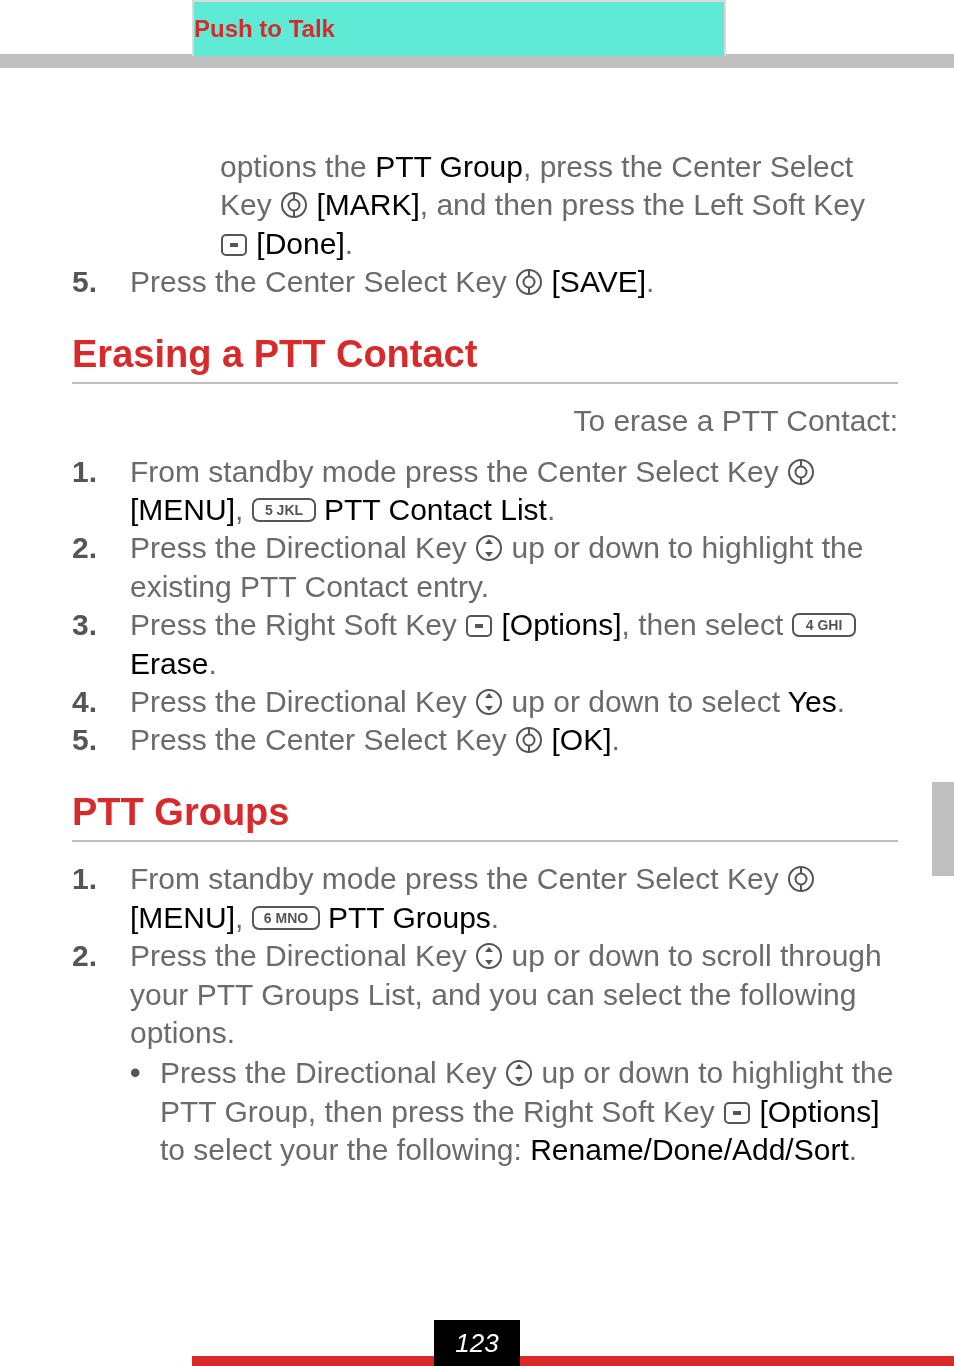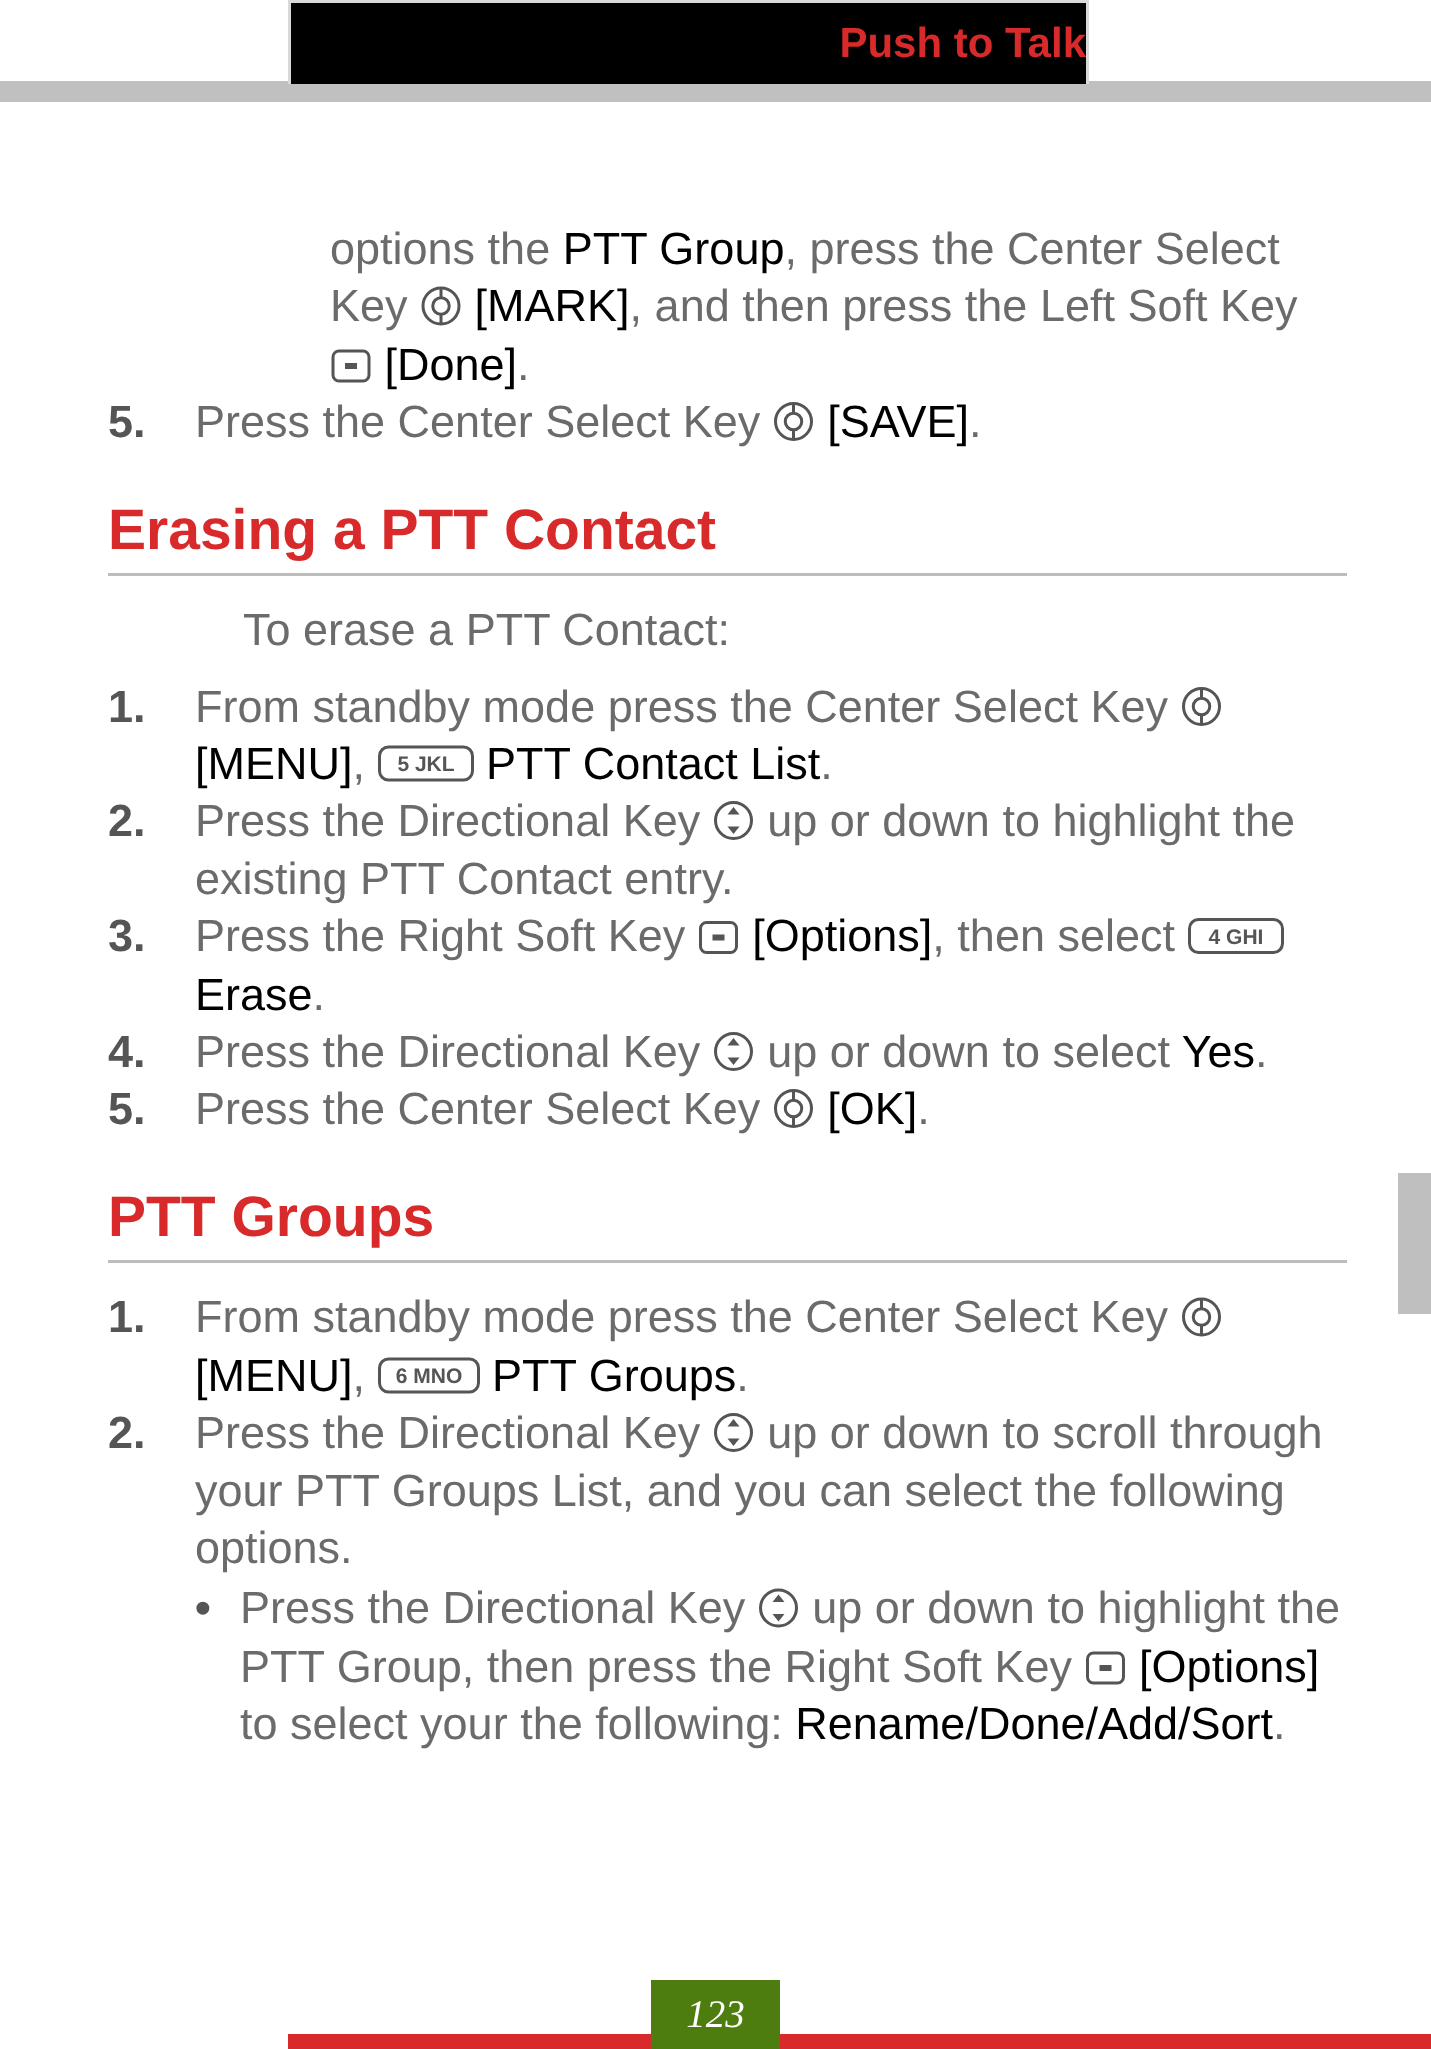--- a/index.html
+++ b/index.html
@@ -17,26 +17,26 @@
     height:74px;
   }
   .tab{
     position:absolute;
     left:192px;
     top:0;
     width:530px;
     height:54px;
     border:2px solid #d9d9d9;
     border-bottom:none;
-    text-align:right;
-    font-size:28px;
+    text-align:left;
+    font-size:24px;
     font-weight:bold;
     color:#d82a2a;
     line-height:54px;
-    background:#000000;
+    background:#5eead4;
     z-index:2;
   }
   .hrule{
     position:absolute;
     left:0;
     right:0;
     top:54px;
     height:14px;
     background:#c0c0c0;
   }
@@ -80,20 +80,21 @@
   h2{
     color:#d82a2a;
     font-size:38px;
     font-weight:bold;
     margin:28px 0 8px 0;
     padding-bottom:4px;
     border-bottom:2px solid #bdbdbd;
   }
   .intro{
     margin:18px 0 12px 90px;
+    text-align:right;
   }
   .bold{font-weight:normal;color:#000000;}
   svg.icon{display:inline-block;vertical-align:-4px;}
   .bullet-item{
     position:relative;
     padding-left:30px;
   }
   .bullet-item::before{
     content:"•";
     position:absolute;
@@ -117,27 +118,27 @@
     height:10px;
     background:#d82a2a;
   }
   .pagebox{
     position:absolute;
     left:50%;
     transform:translateX(-50%);
     bottom:0;
     width:86px;
     height:46px;
-    background:#4d7c0f;
+    background:#000000;
     color:#fff;
     font-style:italic;
     font-size:26px;
     text-align:center;
     line-height:46px;
-    font-family:Liberation Serif, serif;
+    font-family:Liberation Sans, sans-serif;
   }
 </style>
 </head>
 <body>
 
 <svg width="0" height="0" style="position:absolute">
   <defs>
     <g id="center-key">
       <circle cx="14" cy="14" r="12" fill="none" stroke="#555" stroke-width="2"></circle>
       <circle cx="14" cy="14" r="5.5" fill="none" stroke="#555" stroke-width="2"></circle>

